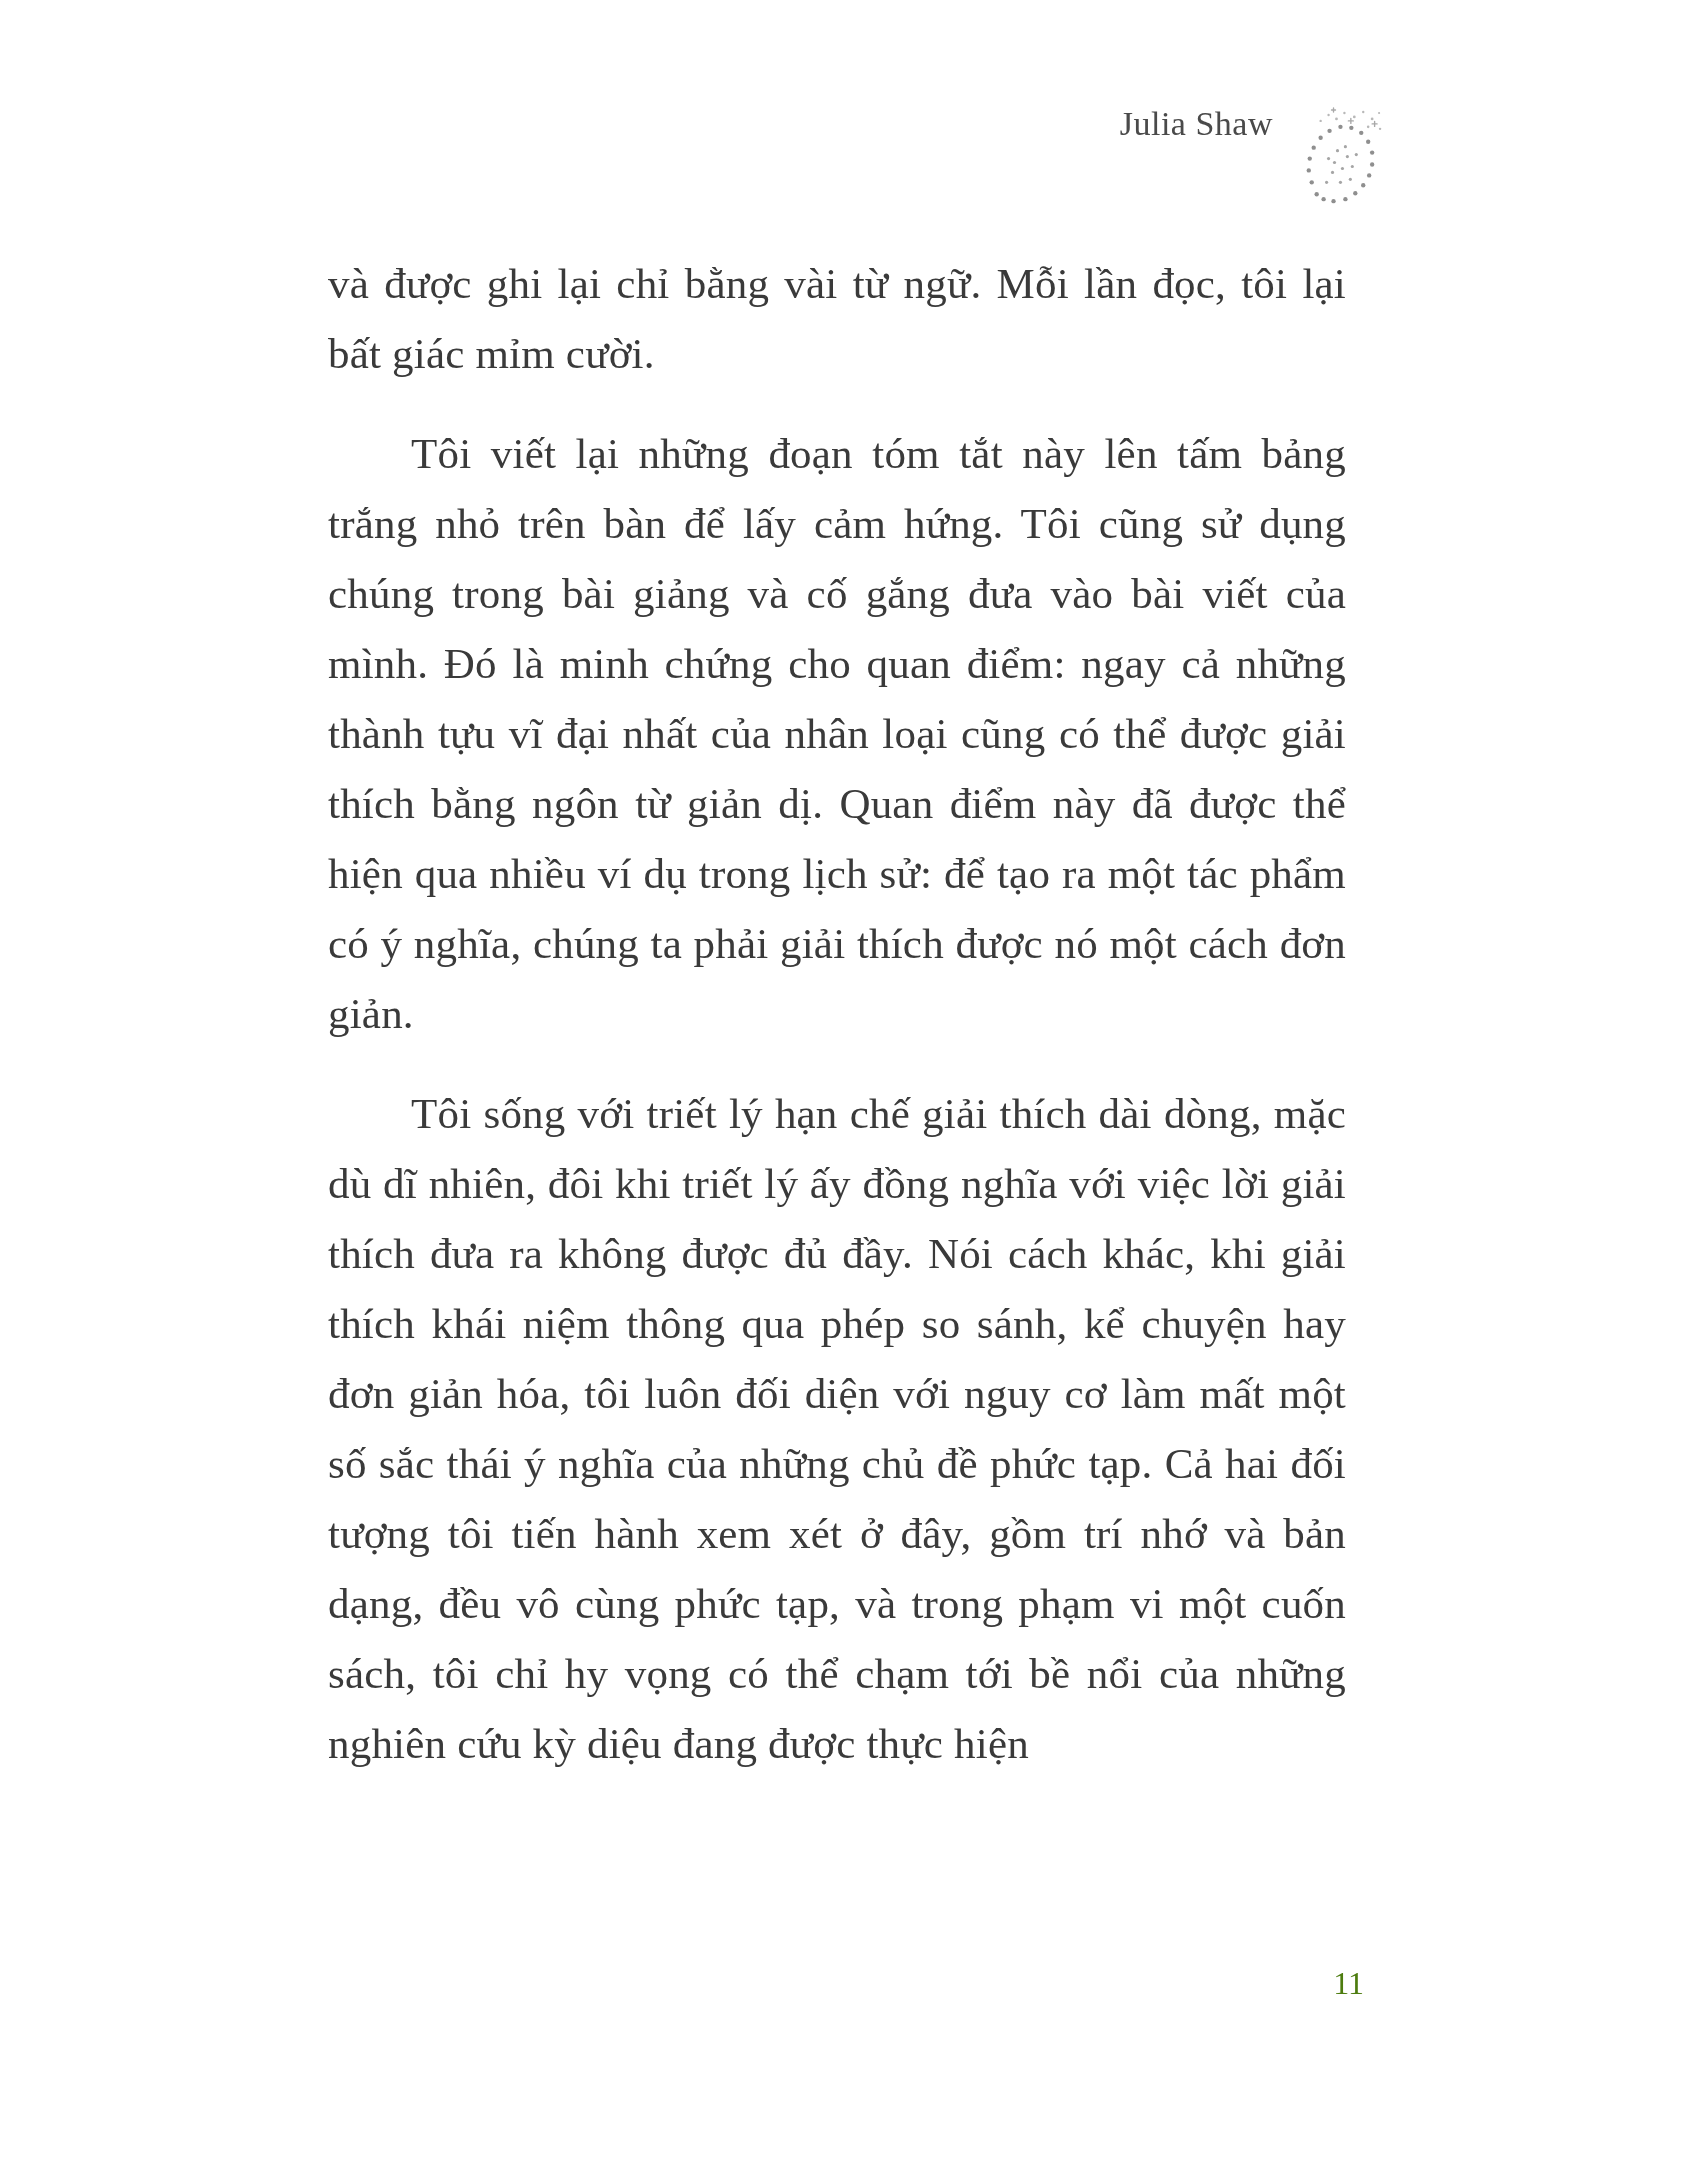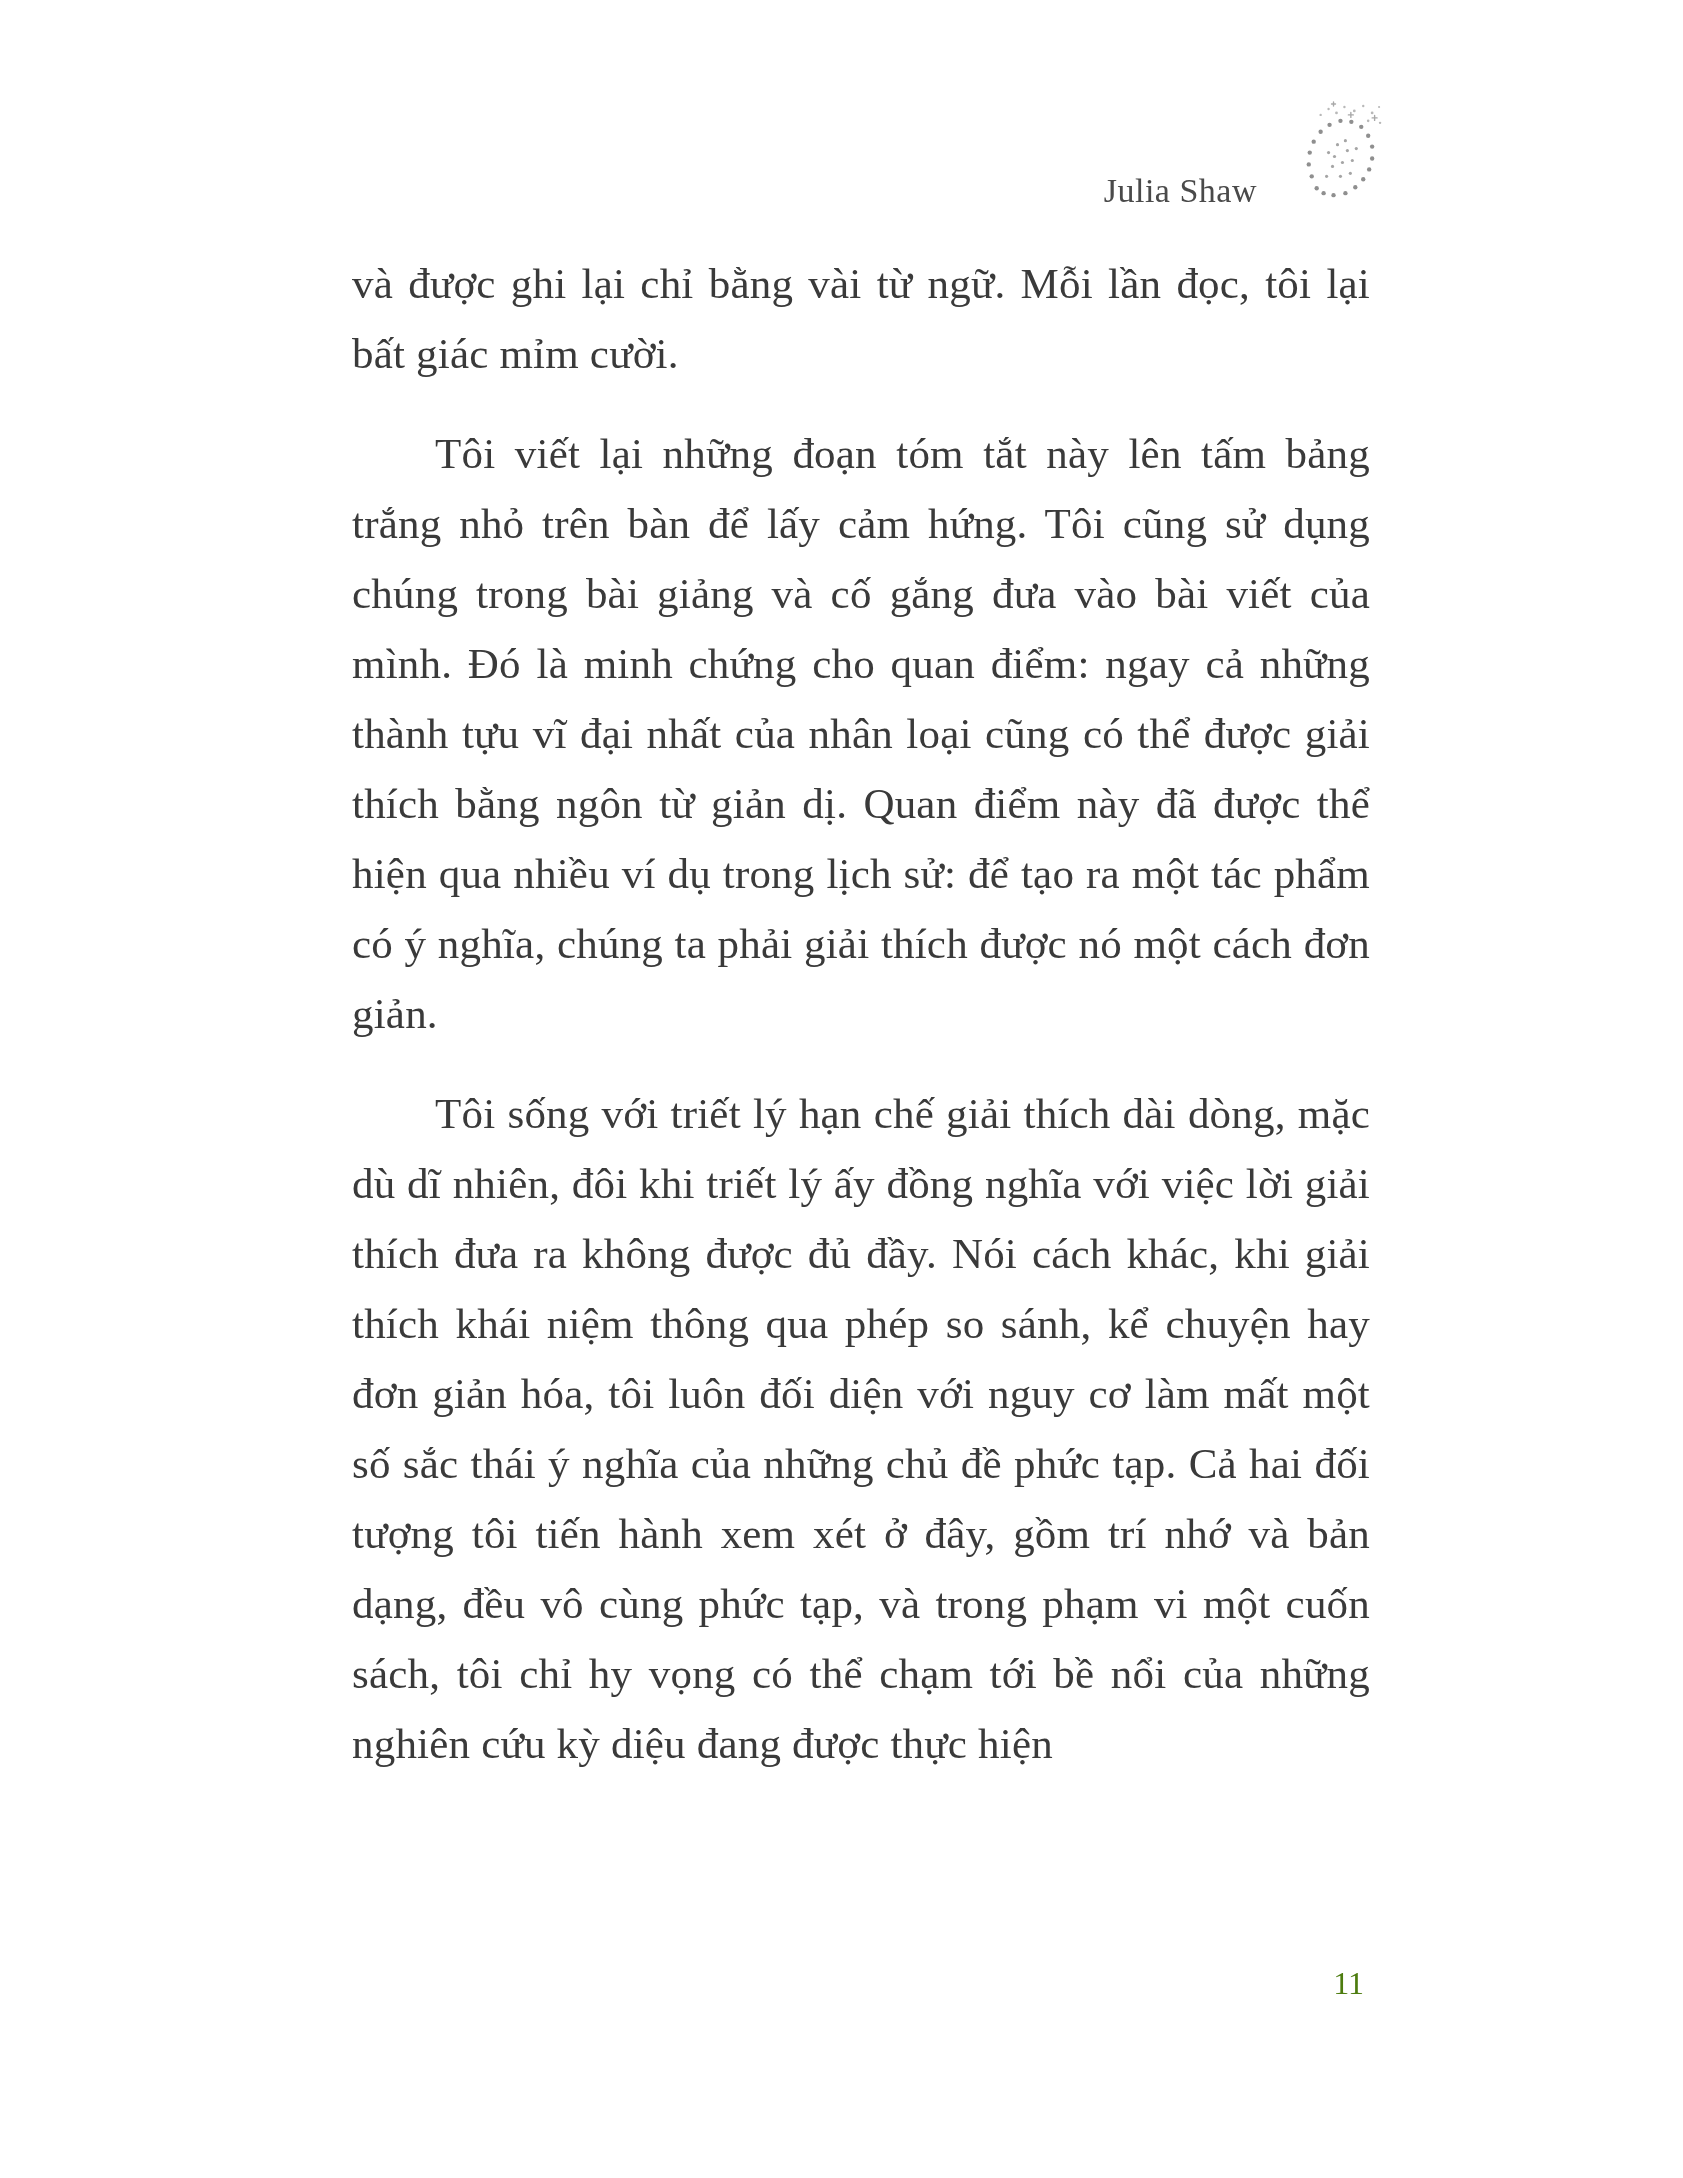--- a/index.html
+++ b/index.html
@@ -14,40 +14,40 @@
     background: #ffffff;
     overflow: hidden;
     font-family: "Liberation Serif", "DejaVu Serif", serif;
     color: #3a3a3a;
   }
   .running-header {
     position: absolute;
     top: 107px;
     right: 297px;
     display: flex;
-    align-items: flex-end;
-    gap: 28px;
+    align-items: flex-start;
+    gap: 12px;
     height: 109px;
   }
   .author-name {
     font-size: 34px;
     color: #4a4a4a;
     letter-spacing: 0.5px;
     line-height: 1;
     padding-bottom: 8px;
   }
   .header-icon {
     width: 101px;
     height: 115px;
     flex: 0 0 auto;
   }
   .body-text {
     position: absolute;
     top: 249px;
-    left: 352px;
+    left: 328px;
     width: 1018px;
     font-size: 43px;
     line-height: 70px;
     text-align: justify;
     letter-spacing: 0.2px;
   }
   .body-text p {
     margin: 0 0 30px 0;
   }
   .body-text p.indent {

